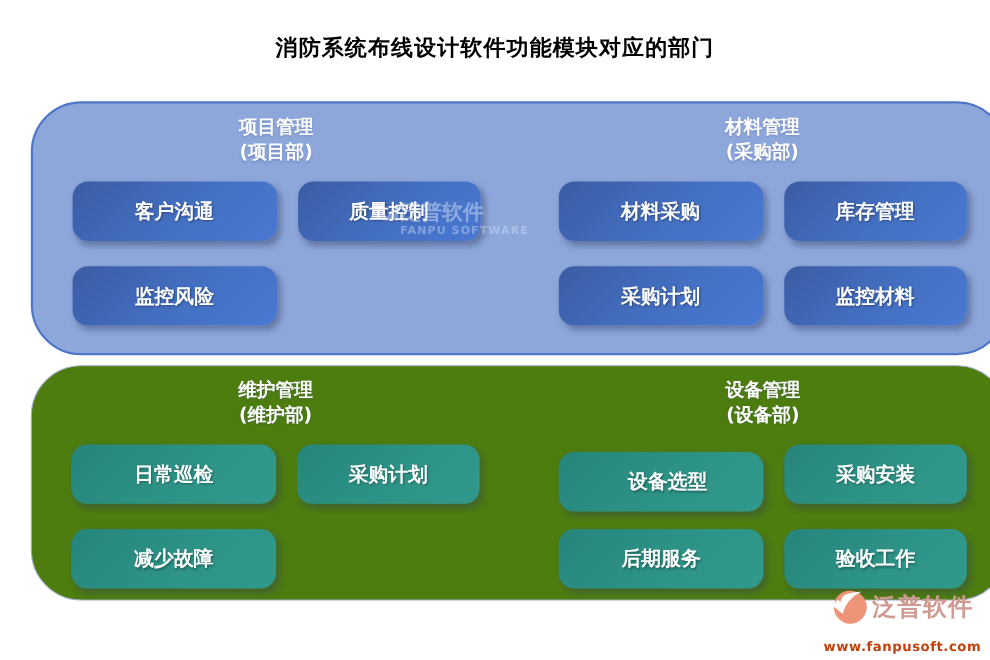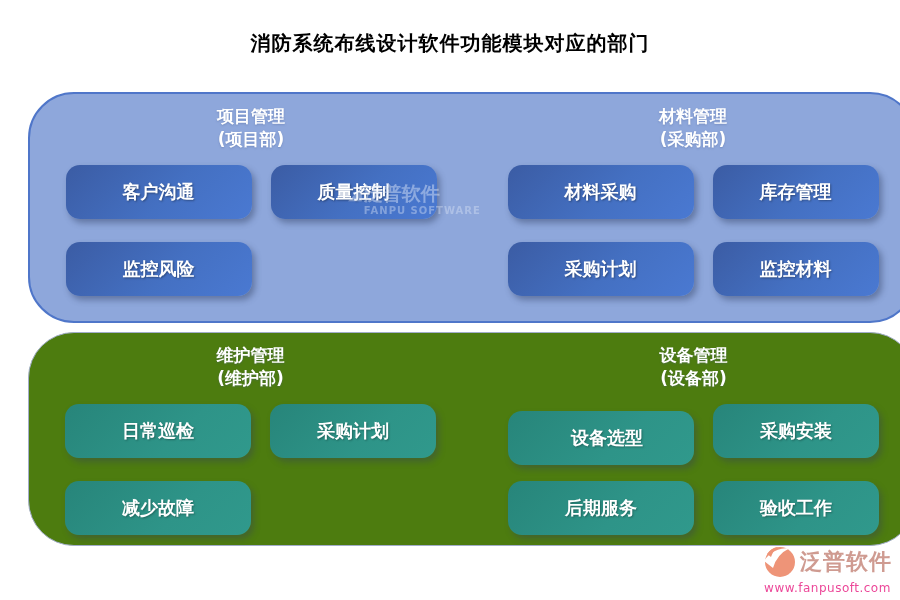--- a/index.html
+++ b/index.html
@@ -69,22 +69,22 @@
   .logo{
     position:absolute;right:8px;bottom:5px;z-index:6;
     display:flex;flex-direction:column;align-items:center;
   }
   .logo-row{display:flex;align-items:center;}
   .logo-mark{width:34px;height:34px;flex:0 0 auto;margin-right:3px;}
   .logo-text{
     font-size:22px;font-weight:bold;color:#cf9b91;letter-spacing:1px;
   }
   .logo-url{
-    font-size:12px;color:#ec4899;letter-spacing:.5px;margin-top:2px;
-    font-weight:normal;
+    font-size:12px;color:#c2410c;letter-spacing:.5px;margin-top:12px;
+    font-weight:bold;
   }
 </style>
 </head>
 <body>
 
 <div class="title">消防系统布线设计软件功能模块对应的部门</div>
 
 <div class="panel panel-top">
   <div class="group">
     <div class="group-header">

